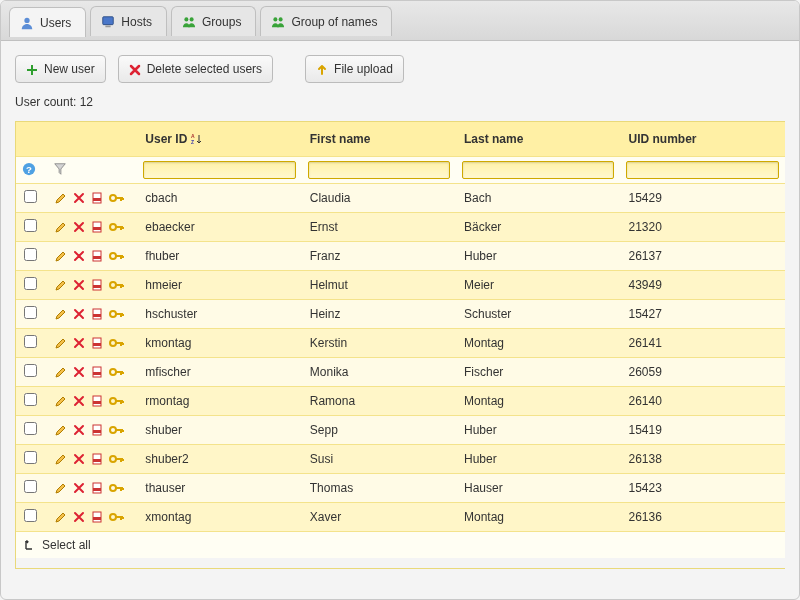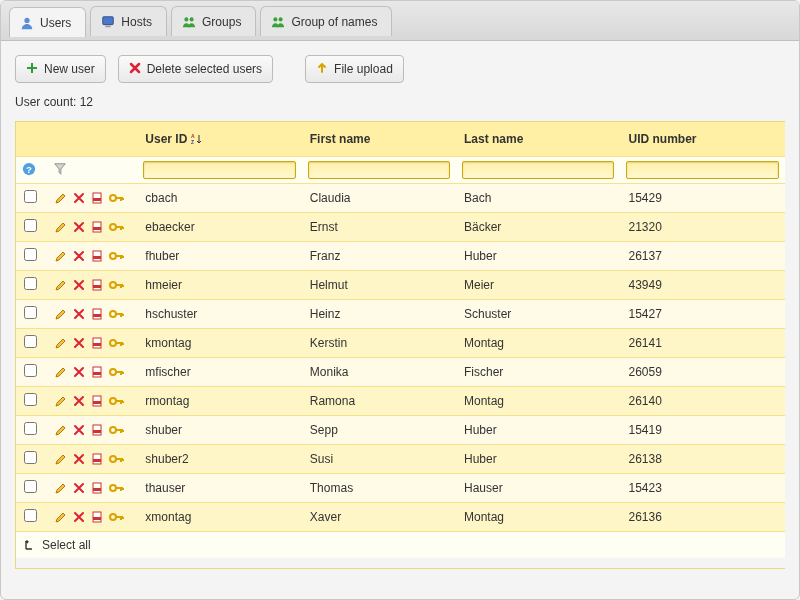--- a/index.html
+++ b/index.html
@@ -54,21 +54,21 @@
     display: flex;
     gap: 12px;
     align-items: center;
   }
   .btn {
     border: 1px solid #bbb;
     border-radius: 4px;
     background: linear-gradient(#fafafa, #e9e9e9);
     padding: 6px 10px;
     display: flex;
-    align-items: flex-start;
+    align-items: flex-end;
     gap: 6px;
     cursor: pointer;
     color: #333;
   }
 
   .count {
     padding: 4px 14px 8px 14px;
     color: #333;
   }
 

